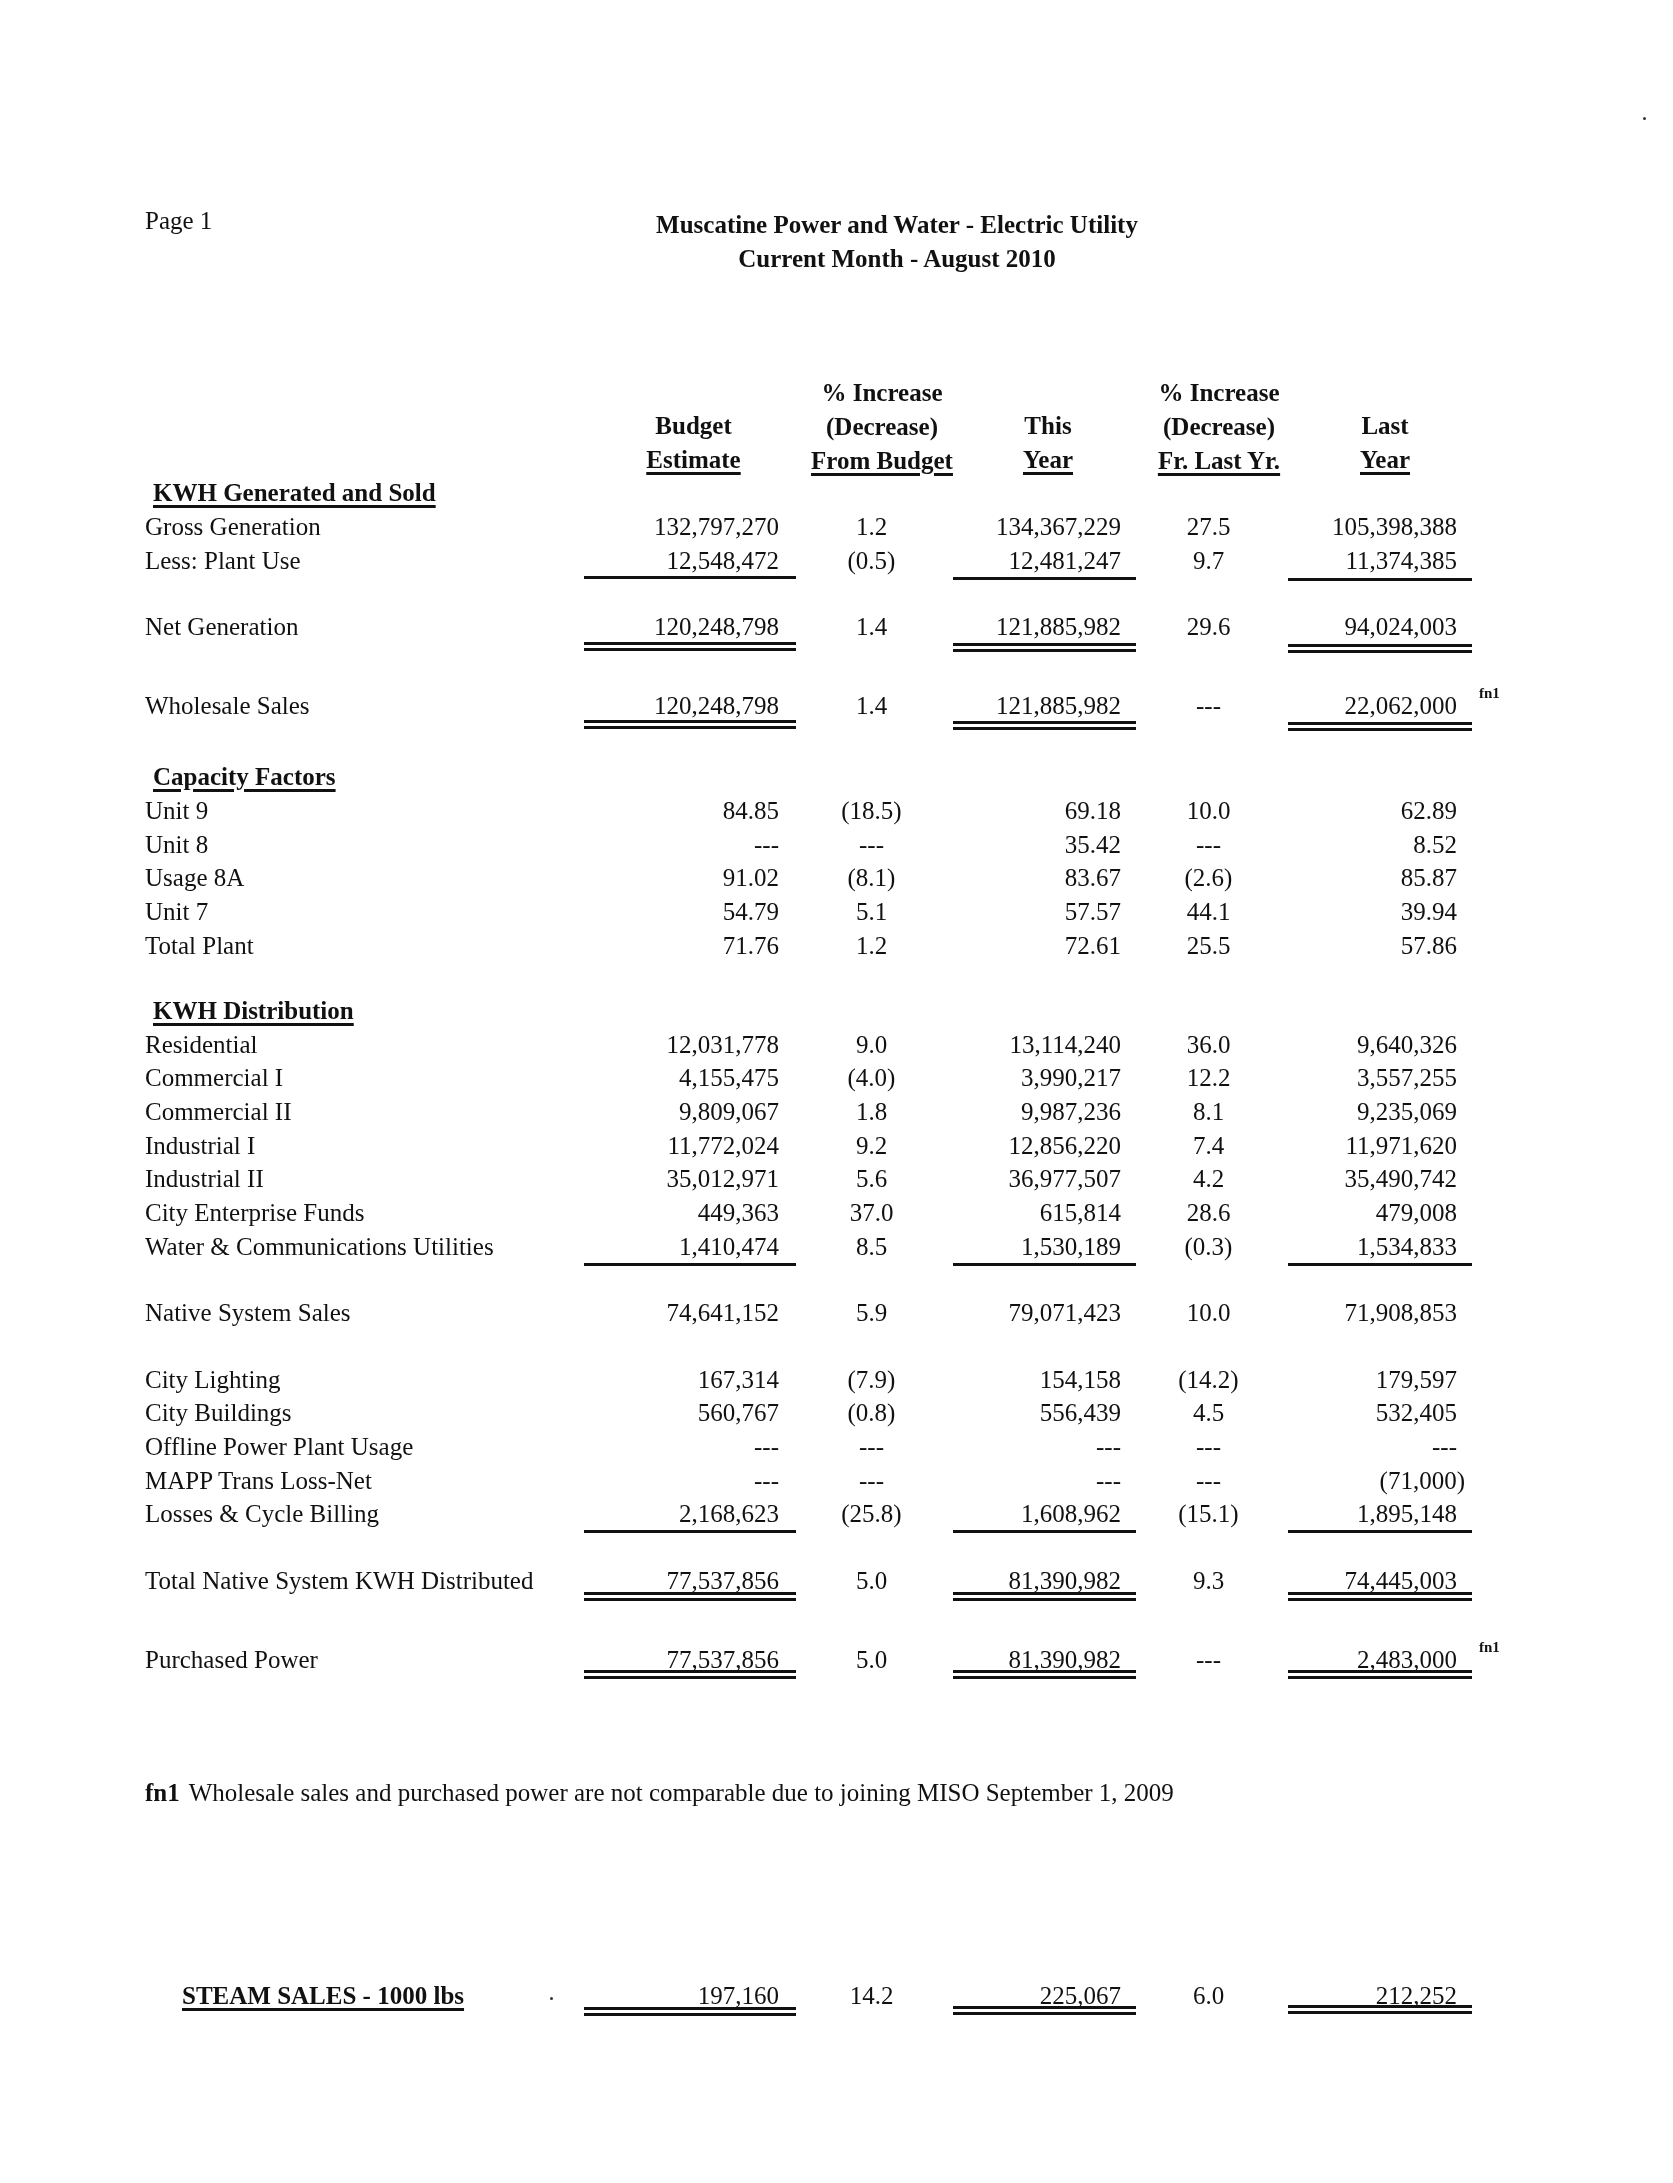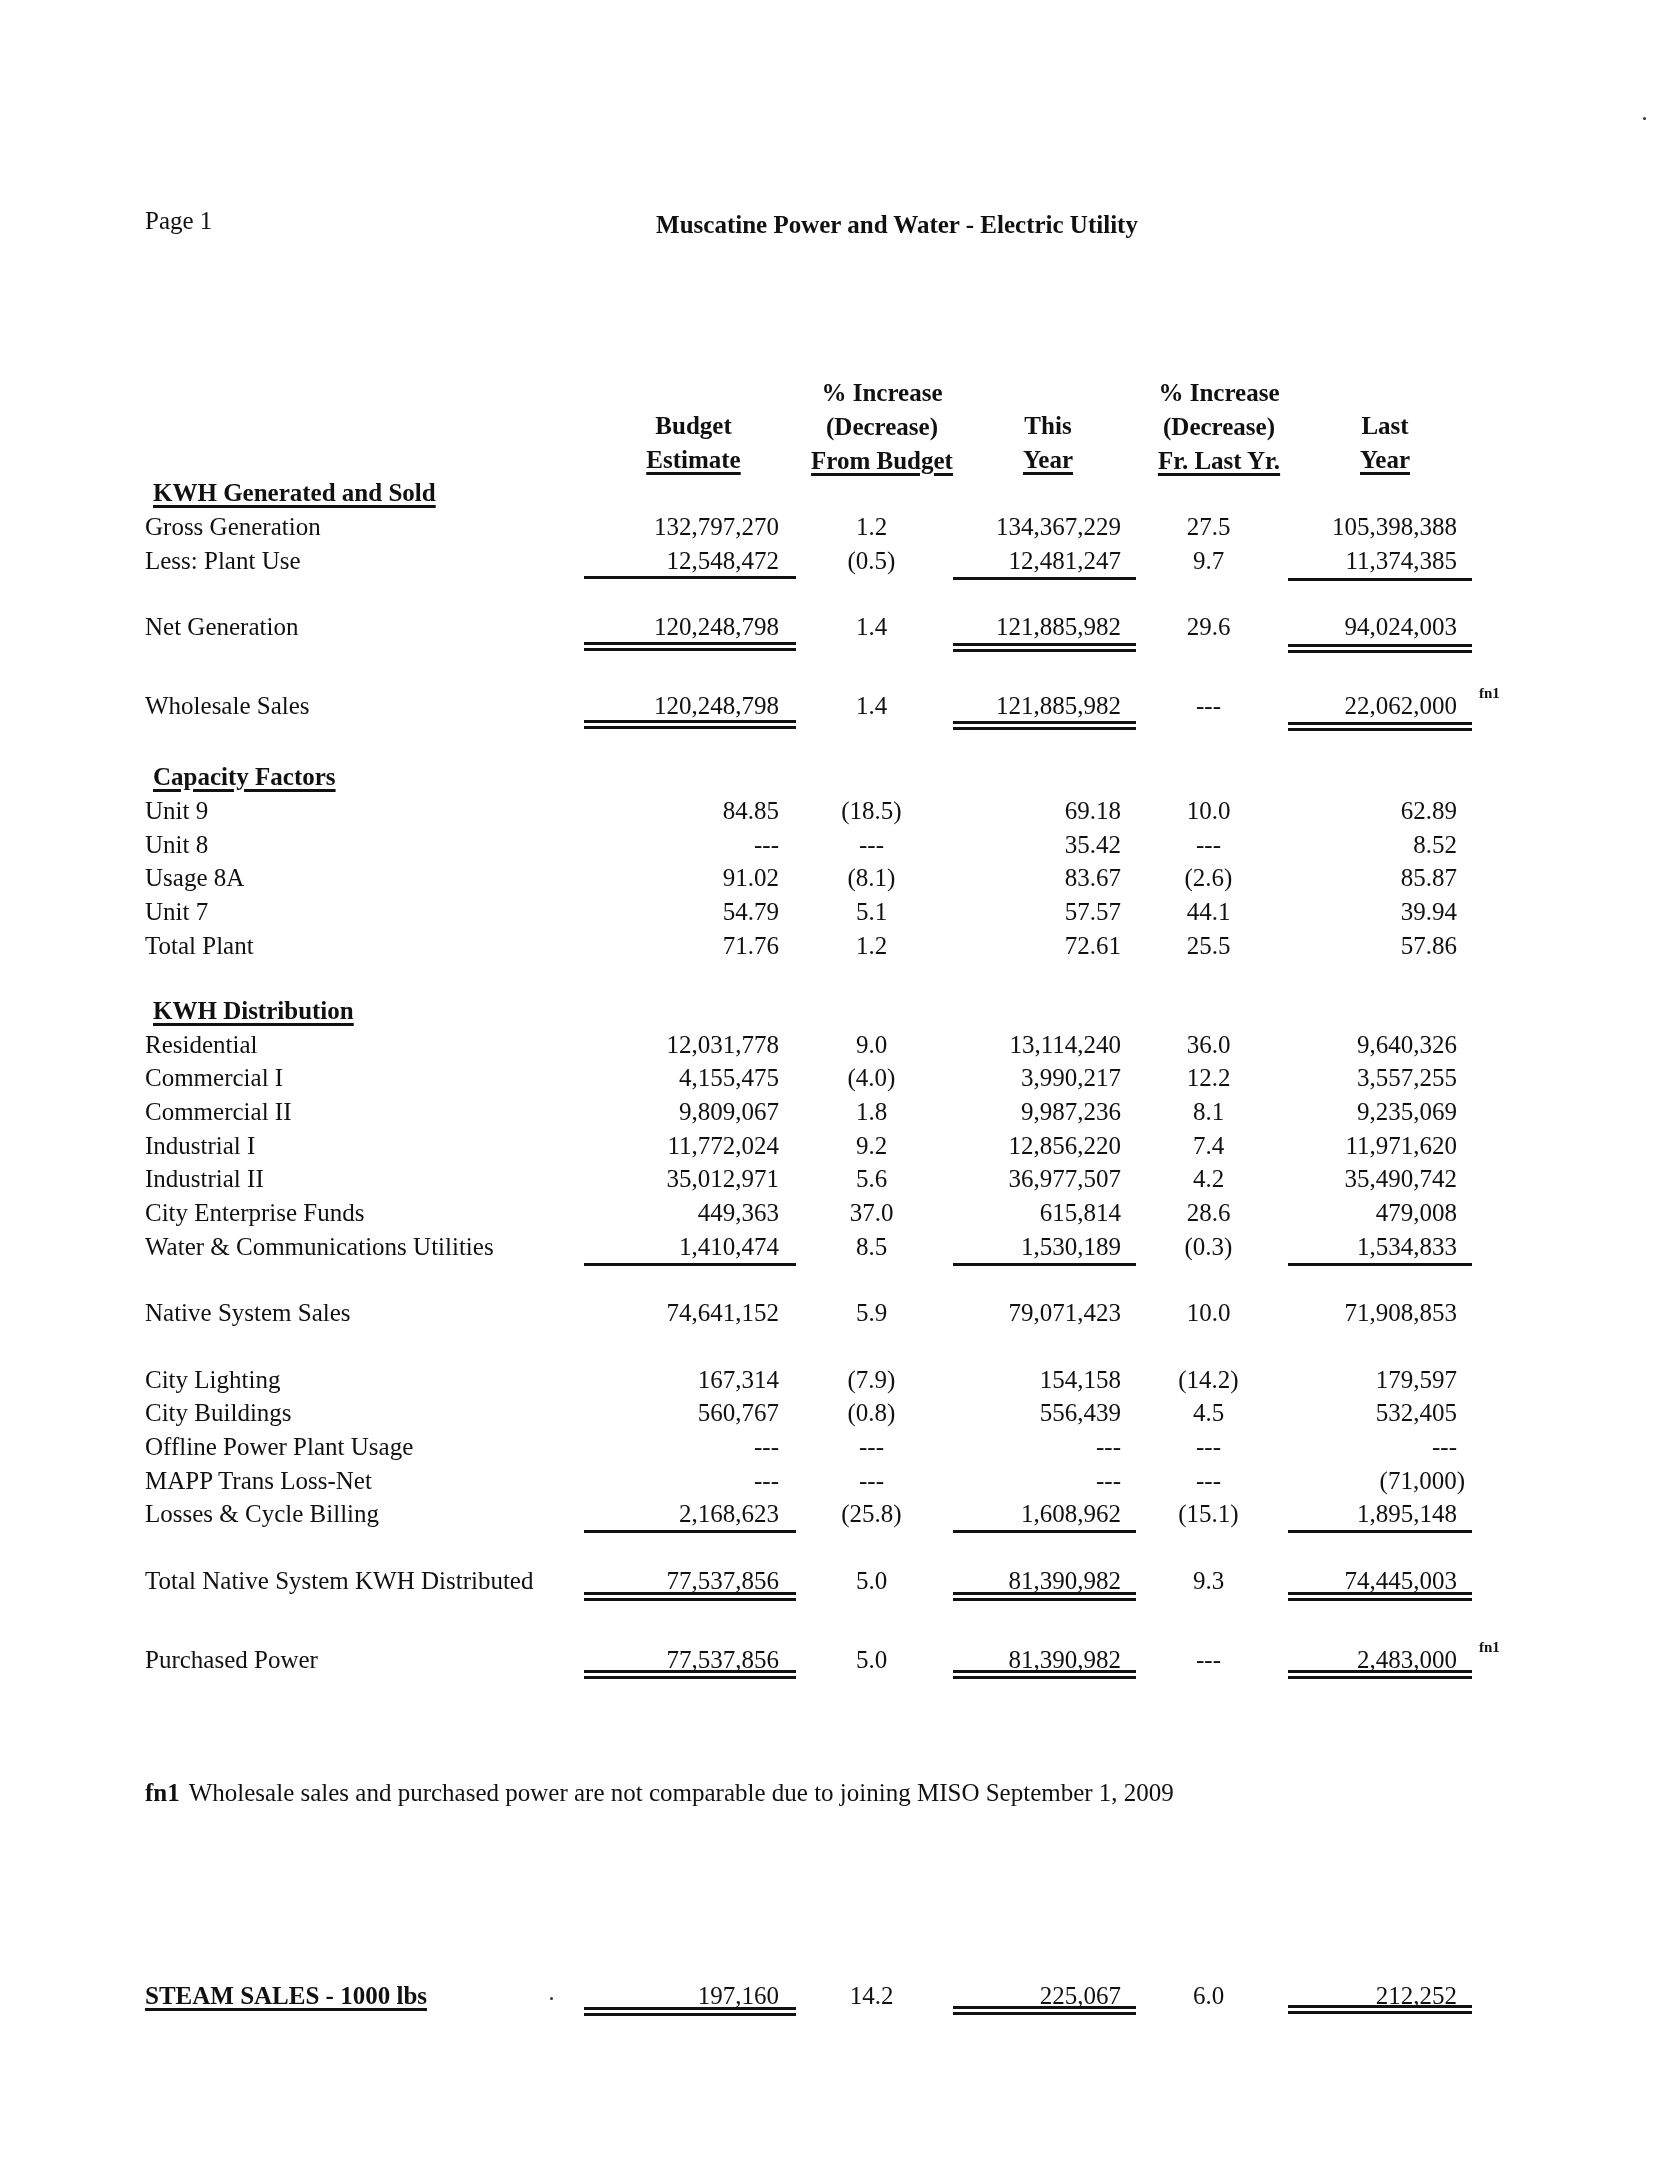--- a/index.html
+++ b/index.html
@@ -21,29 +21,30 @@
   .c3 { position: absolute; right: calc(1674px - 1121px); text-align: right; white-space: nowrap; }
   .c4 { position: absolute; left: 1169px; width: 79px; text-align: center; white-space: nowrap; }
   .c5 { position: absolute; right: calc(1674px - 1457px); text-align: right; white-space: nowrap; }
   .fn-mark { position: absolute; left: 1479px; font-size: 15px; font-weight: bold; line-height: 15px; top: -3px; }
   .line { position: absolute; height: 3px; background: #111; }
   .u1 { left: 584px; width: 212px; }
   .u3 { left: 953px; width: 183px; }
   .u5 { left: 1288px; width: 184px; }
   .footnote { left: 145px; top: 1779px; font-size: 25px; white-space: nowrap; }
   .footnote b { margin-right: 9px; }
-  .steam-lbl { font-weight: bold; text-decoration: underline; text-decoration-thickness: 2.5px; text-underline-offset: 4px; }
+  .steam-lbl { font-weight: bold; text-decoration: underline; text-decoration-thickness: 2.5px; text-underline-offset: 4px; margin-left: 37px; }
   .speck { position: absolute; width: 3px; height: 3px; background: #333; border-radius: 1.5px; }
 </style>
 </head>
 <body>
 
 <div class="abs page-label">Page 1</div>
 <div class="abs title-block">
   <div>Muscatine Power and Water - Electric Utility</div>
+  <div>Current Month - August 2010</div>
 </div>
 
 <div class="hdr" style="left:619px; width:149px; top:409px;">
   <div>Budget</div>
   <div><span class="u">Estimate</span></div>
 </div>
 <div class="hdr" style="left:783px; width:198px; top:376px;">
   <div>% Increase</div>
   <div>(Decrease)</div>
   <div><span class="u">From Budget</span></div>

